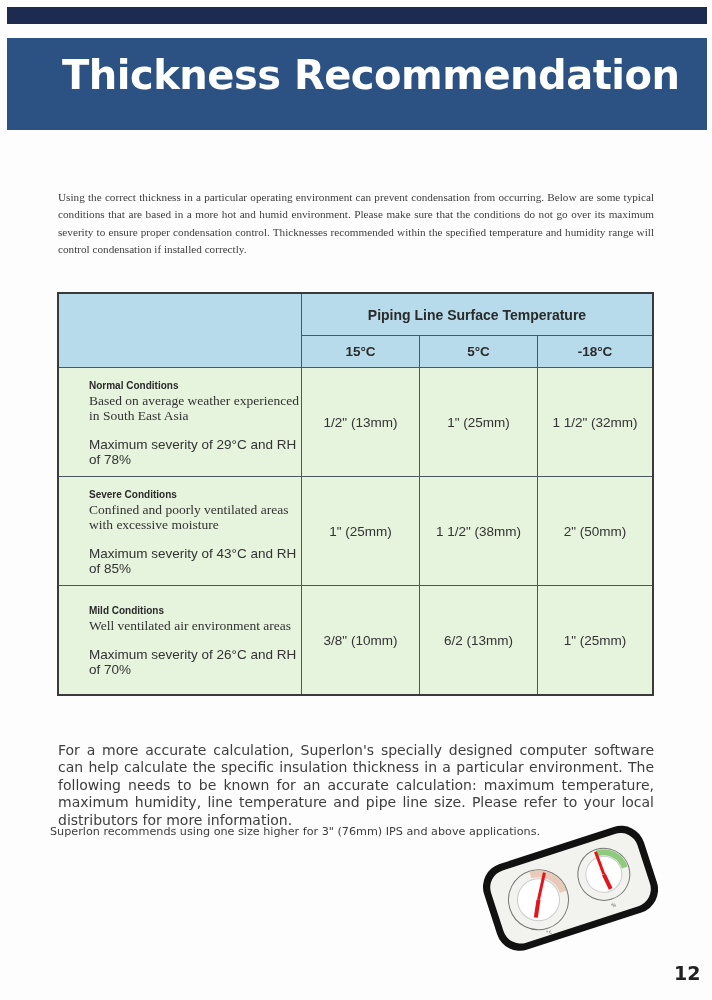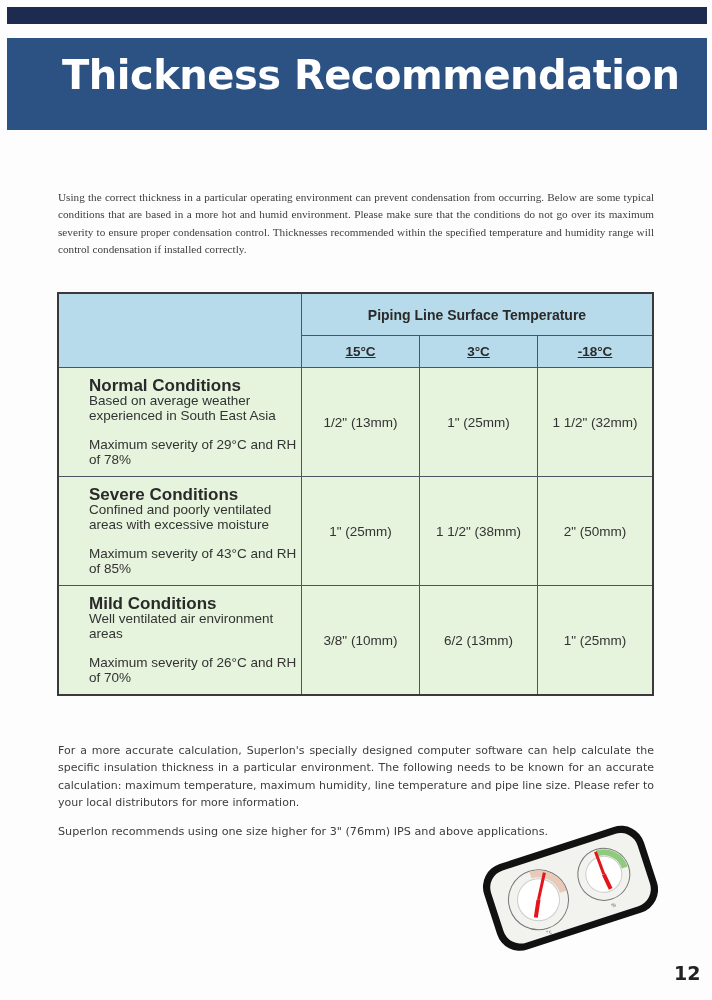--- a/index.html
+++ b/index.html
@@ -9,30 +9,30 @@
   .banner { position:absolute; left:7px; top:24px; width:700px; height:92px; background:#2c5283;margin-top:14px; }
   .banner h1 { position:absolute; left:55px; top:14px; margin:0; font-family:"DejaVu Sans", sans-serif;
                font-weight:bold; font-size:40px; color:#ffffff; letter-spacing:-0.5px; }
   .intro { position:absolute; left:58px; top:189px; width:596px; font-size:11.2px; line-height:17.4px;
            text-align:justify; color:#3d3d3d; font-family:Liberation Serif, serif; }
   table.rec { position:absolute; left:57px; top:292px; width:597px; border-collapse:collapse;
               border:2px solid #3a3a3a; font-family:"Liberation Sans", sans-serif; }
   table.rec td, table.rec th { border:1px solid #4a5660; padding:0; }
   .hdr { background:#b7dbea;margin-left:7px; }
   .hdr-title { height:41px; font-weight:bold; font-size:14px; color:#2a2a2a; text-align:center; }
-  .hdr-temp { height:31px; font-weight:bold; font-size:13.5px; color:#2a2a2a; text-align:center;text-decoration:underline; }
+  .hdr-temp { height:31px; font-weight:bold; font-size:13.5px; color:#2a2a2a; text-align:center; }
   .body-row td { background:#e6f3dd; height:108px; vertical-align:middle; }
   .cond { padding-left:30px !important; font-size:13.5px; color:#333; line-height:15px; width:212px; }
-  .cond .t { font-weight:bold; font-size:17px; color:#2a2a2a; display:block; }
-  .cond .d { display:block; }
+  .cond .t { font-weight:bold; font-size:10px; color:#2a2a2a; display:block; }
+  .cond .d { display:block;font-family:Liberation Serif, serif; }
   .cond .s { display:block; margin-top:14px; }
   .val { text-align:center; font-size:13.5px; color:#333; }
-  .para2 { position:absolute; left:58px; top:742px; width:596px; font-size:11px; line-height:17.4px;
+  .para2 { position:absolute; left:58px; top:742px; width:596px; font-size:14px; line-height:17.4px;
            text-align:justify; color:#3d3d3d; }
-  .para3 { position:absolute; left:58px; top:825px; font-size:11.2px; color:#3d3d3d; }
+  .para3 { position:absolute; left:50px; top:825px; font-size:11.2px; color:#3d3d3d; }
   .pagenum { position:absolute; left:674px; top:962px; font-weight:bold; font-size:19px; color:#222; }
   .hygro { position:absolute; left:478px; top:822px; width:180px; height:130px; }
 </style>
 </head>
 <body>
 
 <div class="topbar"></div>
 <div class="banner">
   <h1>Thickness Recommendation</h1>
 </div>
@@ -40,21 +40,21 @@
 <p class="intro" style="margin:0">Using the correct thickness in a particular operating environment can prevent condensation from occurring.  Below are some typical conditions that are based in a more hot and humid environment. Please make sure that the conditions do not go over its maximum severity to ensure proper condensation control. Thicknesses recommended within the specified temperature and humidity range will control condensation if installed correctly.</p>
 
 <table class="rec">
   <tbody>
       <tr class="hdr">
     <td rowspan="2" class="hdr" style="width:242px"></td>
     <th colspan="3" class="hdr hdr-title">Piping Line Surface Temperature</th>
   </tr>
   <tr class="hdr">
     <th class="hdr hdr-temp" style="width:117px">15°C</th>
-    <th class="hdr hdr-temp" style="width:117px">3°C</th>
+    <th class="hdr hdr-temp" style="width:117px">5°C</th>
     <th class="hdr hdr-temp">-18°C</th>
   </tr>
   <tr class="body-row">
     <td class="cond">
       <span class="t">Normal Conditions</span>
       <span class="d">Based on average weather experienced in South East Asia</span>
       <span class="s">Maximum severity of 29°C and RH of 78%</span>
     </td>
     <td class="val">1/2" (13mm)</td>
     <td class="val">1" (25mm)</td>

